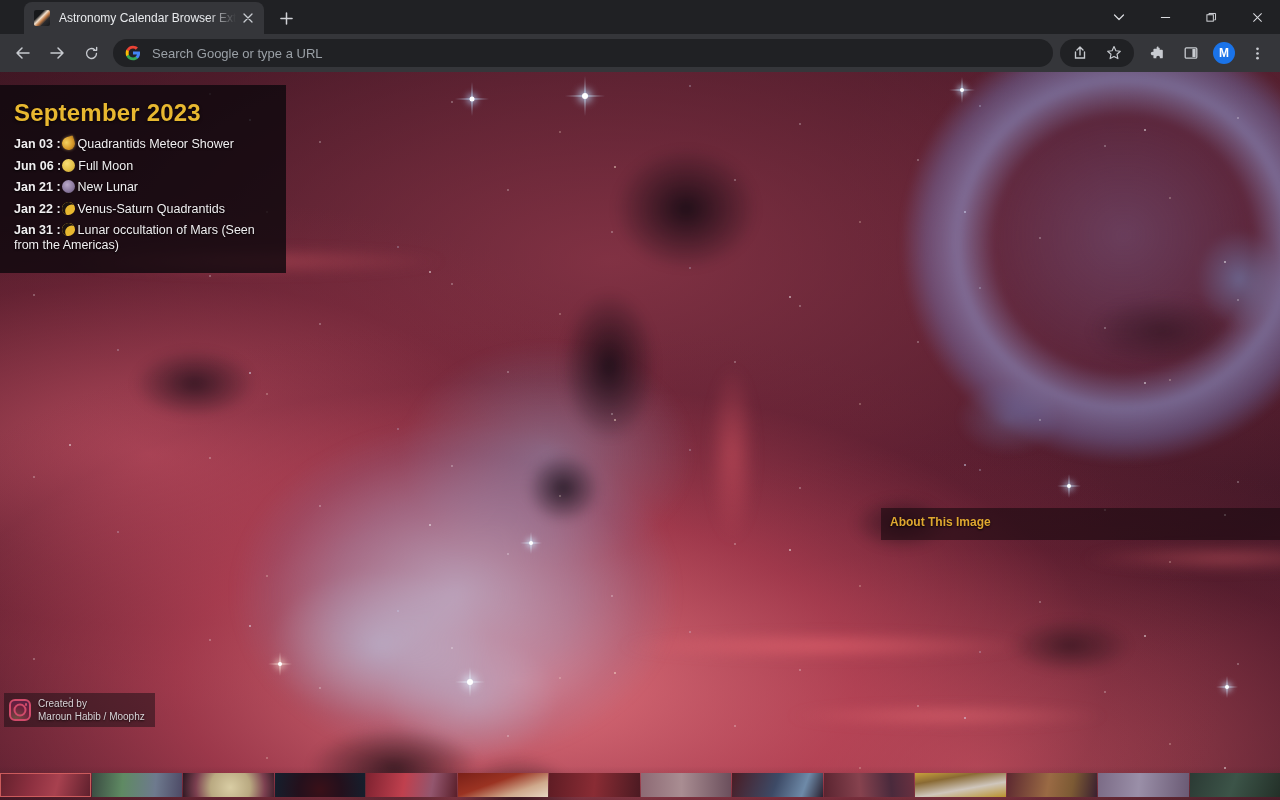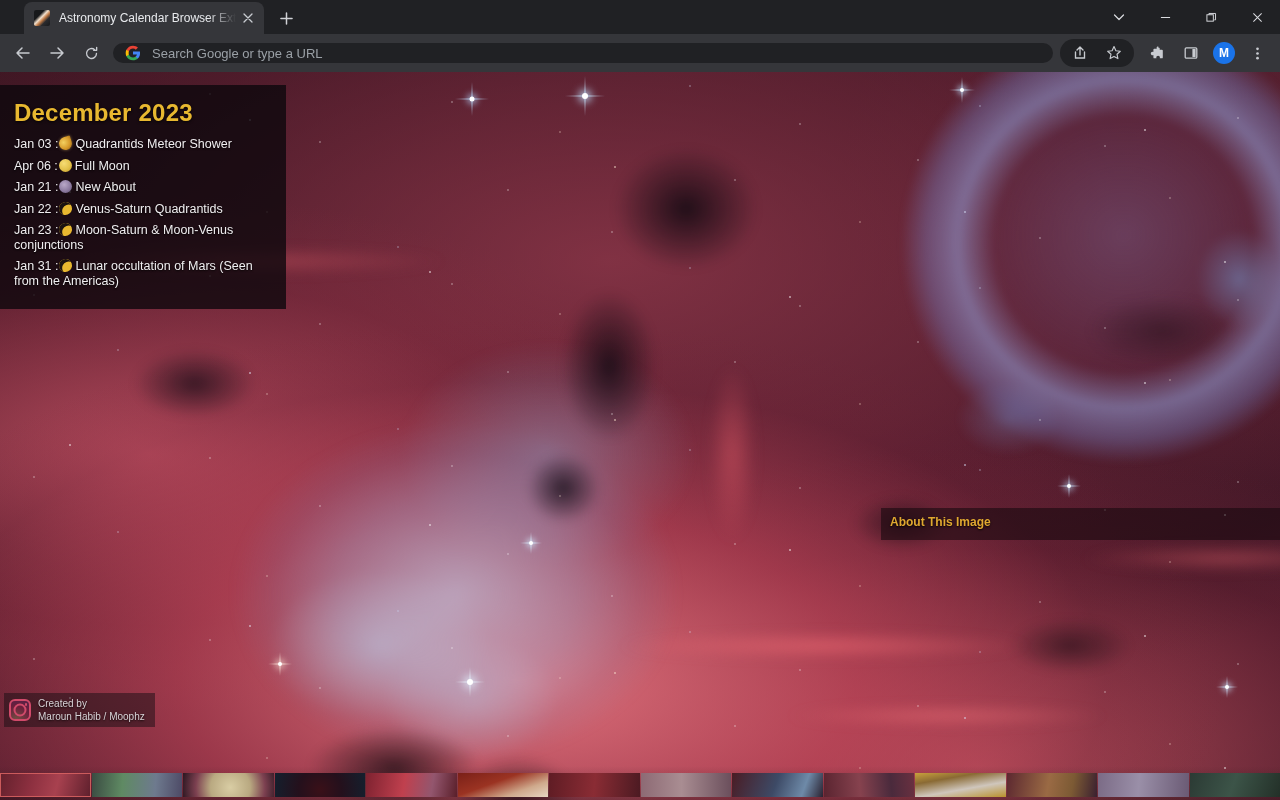--- a/index.html
+++ b/index.html
@@ -75,21 +75,21 @@
   .tb-icon {
     width: 30px; height: 30px; flex: 0 0 30px;
     display: flex; align-items: center; justify-content: center;
     border-radius: 50%; color: #c8cbd0; margin: 0 2px;
   }
   .tb-icon svg { width: 16px; height: 16px; }
   .tb-icon.back svg, .tb-icon.fwd svg { width: 18px; height: 18px; }
   .tb-icon.reload svg { width: 15px; height: 15px; }
 
   #omnibox {
-    flex: 1 1 auto; height: 20px; margin: 0 7px 0 5px;
+    flex: 1 1 auto; height: 28px; margin: 0 7px 0 5px;
     background: #202124; border-radius: 14px;
     display: flex; align-items: center; padding: 0 12px;
     min-width: 0;
   }
   #google-g { width: 16px; height: 16px; flex: 0 0 16px; margin-right: 11px; }
   #omnibox-text {
     color: #9aa0a6; font-size: 13px; white-space: nowrap;
     overflow: hidden; text-overflow: ellipsis;
   }
 
@@ -235,21 +235,21 @@
     color: #e8b830;
     text-shadow: 0 1px 3px rgba(0,0,0,0.8);
     margin-bottom: 10px;
     letter-spacing: 0.2px;
   }
   .cal-row {
     font-size: 12.5px; color: #f0eef0;
     line-height: 14.5px; margin-bottom: 7px;
     text-shadow: 0 1px 2px rgba(0,0,0,0.9);
   }
-  .cal-date { font-weight: normal; white-space: nowrap; }
+  .cal-date { font-weight: bold; white-space: nowrap; }
   .cal-ico {
     display: inline-block; vertical-align: -2px;
     width: 13px; height: 13px; margin: 0 3px 0 1px;
     position: relative;
   }
   .ico-meteor {
     border-radius: 50% 10% 50% 50%;
     background: radial-gradient(circle at 38% 38%, #f3d060 0%, #d79a2a 55%, #8a5a18 100%);
     transform: rotate(-18deg);
     box-shadow: 0 0 3px rgba(240,200,110,0.5);
@@ -499,27 +499,26 @@
         <div class="core" style="width:4px;height:4px;box-shadow:0 0 7px 2px rgba(190,225,255,0.9);"></div>
       </div>
       <div class="bigstar" style="left:1216px;top:604px;width:22px;height:22px;">
         <div class="spike-h" style="width:22px;background:linear-gradient(90deg,transparent,#d6e9ff,transparent);"></div>
         <div class="spike-v" style="height:22px;background:linear-gradient(180deg,transparent,#d6e9ff,transparent);"></div>
         <div class="core" style="width:4px;height:4px;box-shadow:0 0 6px 2px rgba(200,230,255,0.9);"></div>
       </div>
     </div>
 
     <div id="calendar-panel">
-      <div id="calendar-title">December 2023</div>
+      <div id="calendar-title">September 2023</div>
       <div id="calendar-events">
           <div class="cal-row"><span class="cal-date">Jan 03 :</span><span class="cal-ico ico-meteor"></span><span class="cal-text">Quadrantids Meteor Shower</span></div>
-          <div class="cal-row"><span class="cal-date">Apr 06 :</span><span class="cal-ico ico-fullmoon"></span><span class="cal-text">Full Moon</span></div>
-          <div class="cal-row"><span class="cal-date">Jan 21 :</span><span class="cal-ico ico-newmoon"></span><span class="cal-text">New About</span></div>
+          <div class="cal-row"><span class="cal-date">Jun 06 :</span><span class="cal-ico ico-fullmoon"></span><span class="cal-text">Full Moon</span></div>
+          <div class="cal-row"><span class="cal-date">Jan 21 :</span><span class="cal-ico ico-newmoon"></span><span class="cal-text">New Lunar</span></div>
           <div class="cal-row"><span class="cal-date">Jan 22 :</span><span class="cal-ico ico-crescent"></span><span class="cal-text">Venus-Saturn Quadrantids</span></div>
-          <div class="cal-row"><span class="cal-date">Jan 23 :</span><span class="cal-ico ico-crescent"></span><span class="cal-text">Moon-Saturn &amp; Moon-Venus conjunctions</span></div>
           <div class="cal-row"><span class="cal-date">Jan 31 :</span><span class="cal-ico ico-crescent"></span><span class="cal-text">Lunar occultation of Mars (Seen from the Americas)</span></div>
         </div>
     </div>
 
     <div id="about-panel">
       <div id="about-title">About This Image</div>
       <div id="about-body">
       </div>
     </div>
 

